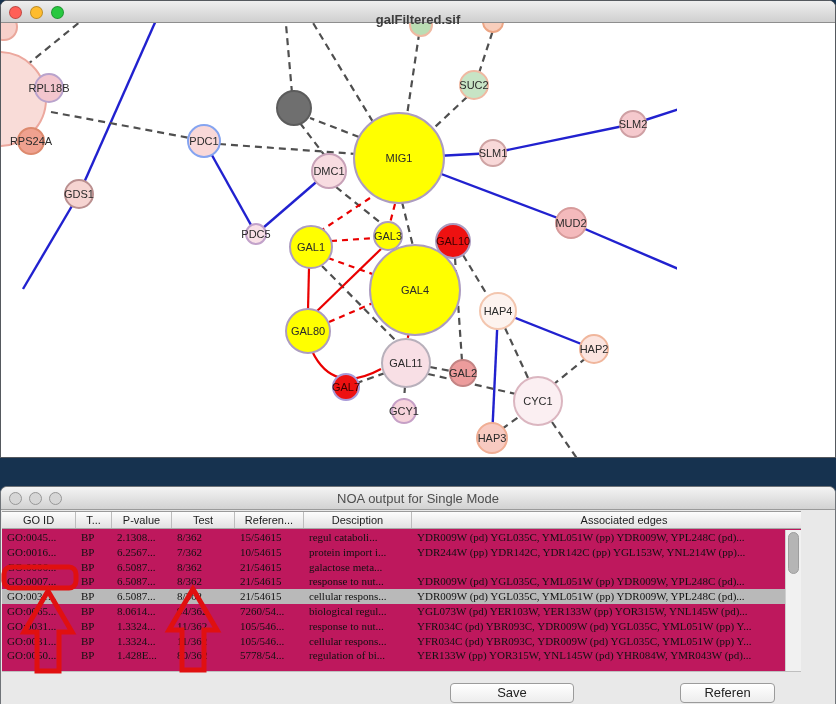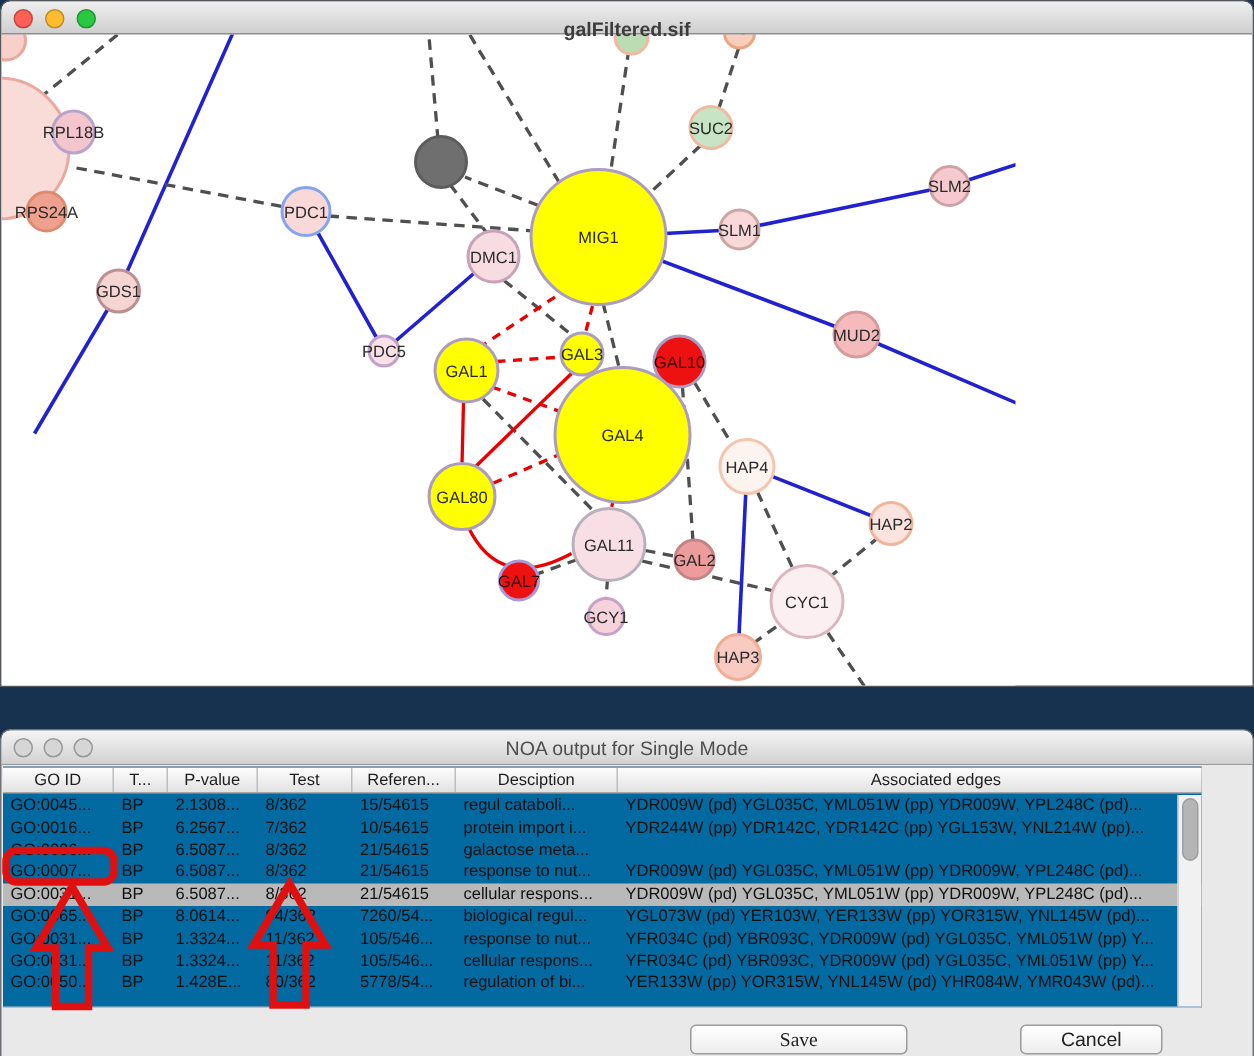--- a/index.html
+++ b/index.html
@@ -23,42 +23,42 @@
   
   .noa-window{position:absolute;left:0;top:464px;width:836px;height:240px;background:#e9e9e9;
               border:1px solid #6f7378;border-bottom:none;border-radius:7px 7px 0 0;margin-top:22px;}
   .noa-titlebar{position:absolute;left:0;top:0;right:0;height:23px;
                 background:linear-gradient(#f4f4f4,#d2d2d2);border-bottom:1px solid #9a9a9a;
                 border-radius:6px 6px 0 0;display:flex;align-items:center;justify-content:center;}
   .noa-titlebar .title{font-size:13px;color:#4e4e4e;}
   .gray-lights{position:absolute;left:8px;top:5px;display:flex;gap:7px;}
   .gray-light{width:13px;height:13px;border-radius:50%;background:#d6d6d6;border:1.5px solid #979797;}
 
-  .table-wrap{position:absolute;left:1px;top:24px;width:799px;height:161px;background:#0369a1;
+  .table-wrap{position:absolute;left:1px;top:24px;width:799px;height:161px;background:#be185d;
               border-top:1px solid #9a9a9a;border-bottom:1px solid #bfbfbf;overflow:hidden;}
   .thead{position:absolute;left:0;top:0;width:834px;height:17px;
          background:linear-gradient(#fdfdfd,#e2e2e2);border-bottom:1px solid #a8a8a8;
          display:grid;grid-template-columns:74px 36px 60px 63px 69px 108px auto;}
   .thcell{font-size:11px;color:#1d1d1d;text-align:center;line-height:16px;
           border-right:1px solid #bdbdbd;overflow:hidden;white-space:nowrap;}
   .thcell:last-child{border-right:none;}
   #rows{position:absolute;left:0;top:18px;width:818px;}
-  .trow{display:grid;grid-template-columns:74px 36px 60px 63px 69px 108px auto;height:14.8px;}
+  .trow{display:grid;grid-template-columns:74px 36px 60px 63px 69px 108px auto;height:14.8px;font-family:Liberation Serif, serif;}
   .trow.sel{background:#b9b9b9;}
   .tcell{font-size:11px;color:#111;line-height:14.8px;padding-left:5px;
          white-space:nowrap;overflow:hidden;}
   .vscroll{position:absolute;right:0;top:18px;width:16px;height:143px;background:#f1f1f1;
            border-left:1px solid #cfcfcf;}
   .vthumb{position:absolute;left:2px;top:2px;width:11px;height:42px;background:#b5b5b5;
           border:1px solid #9e9e9e;border-radius:6px;}
 
   .btn{position:absolute;height:20px;font-size:13px;color:#222;text-align:center;line-height:18px;
        background:linear-gradient(#ffffff,#ededed);border:1px solid #9b9b9b;border-radius:4px;
        box-shadow:0 1px 0 rgba(255,255,255,.7) inset;}
-  #save-btn{left:459px;top:196px;width:145px;font-family:Liberation Serif, serif;}
+  #save-btn{left:449px;top:196px;width:124px;}
   #cancel-btn{left:679px;top:196px;width:95px;}
 
   
   #annotations{position:absolute;left:0;top:0;width:836px;height:704px;pointer-events:none;z-index:50;}
 </style>
 </head>
 <body>
 
 <div id="stage">
 
@@ -292,21 +292,21 @@
             <div class="tcell">regulation of bi...</div>
             <div class="tcell">YER133W (pp) YOR315W, YNL145W (pd) YHR084W, YMR043W (pd)...</div>
           </div>
         </div>
       <div class="vscroll">
         <div class="vthumb"></div>
       </div>
     </div>
 
     <div class="btn" id="save-btn">Save</div>
-    <div class="btn" id="cancel-btn">Cancel</div>
+    <div class="btn" id="cancel-btn">Referen</div>
   </div>
 
   <svg id="annotations">
     <rect x="4" y="567" width="72" height="21" rx="7" fill="none" stroke="#e01010" stroke-width="5"></rect>
     <polygon points="48,591 72,632 59,632 59,671 37,671 37,632 24,632" fill="none" stroke="#e01010" stroke-width="5" stroke-linejoin="miter"></polygon>
     <polygon points="193,589 217,630 204,630 204,670 182,670 182,630 169,630" fill="none" stroke="#e01010" stroke-width="5" stroke-linejoin="miter"></polygon>
   </svg>
 </div>
 
 </body></html>

